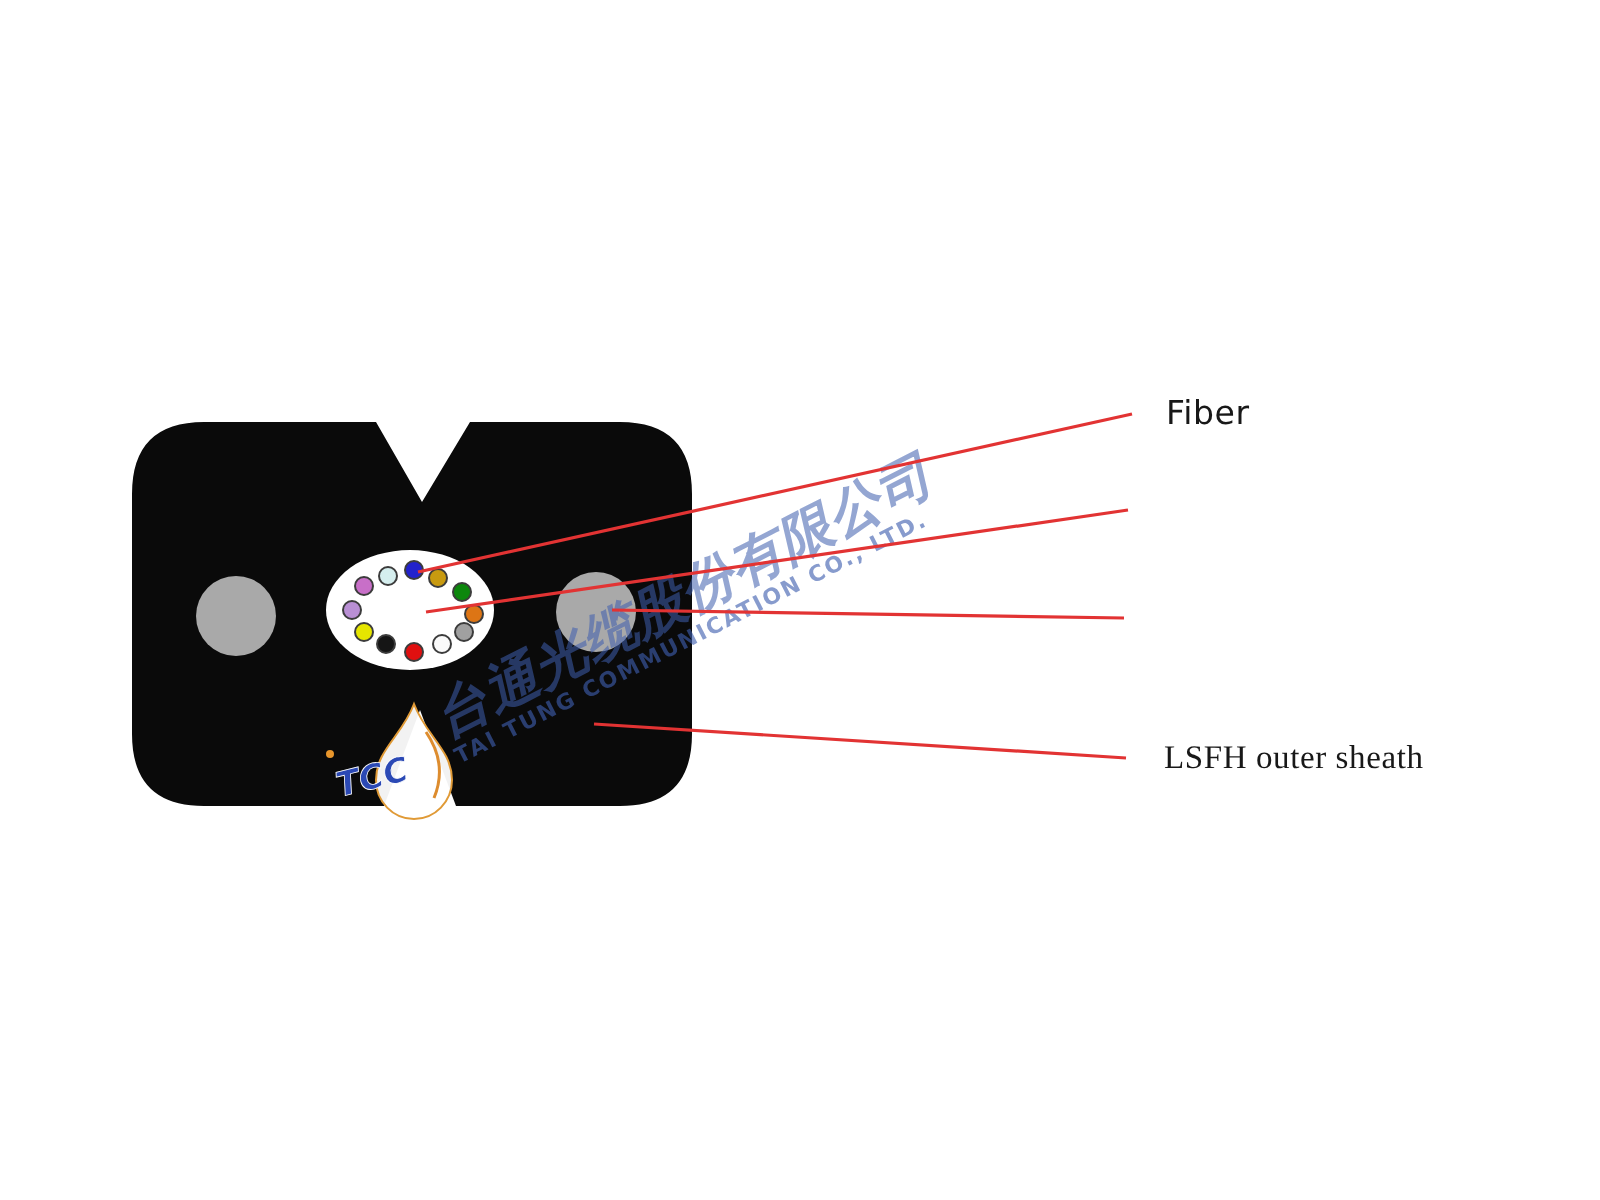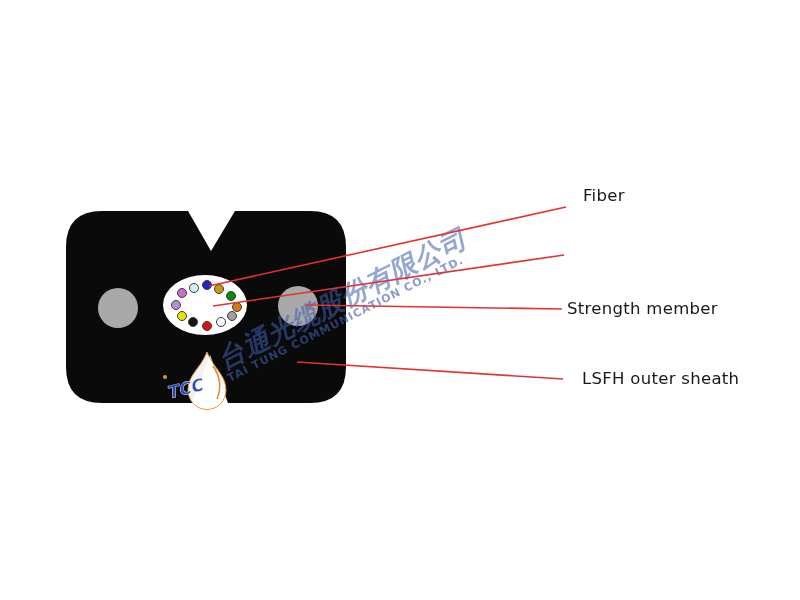--- a/index.html
+++ b/index.html
@@ -83,18 +83,17 @@
   <svg class="overlay" width="800" height="600" viewBox="0 0 800 600">
     <g id="lines-layer">
         <line x1="209" y1="286" x2="566" y2="207" stroke="#e23333" stroke-width="1.6"></line>
         <line x1="213" y1="306" x2="564" y2="255" stroke="#e23333" stroke-width="1.6"></line>
         <line x1="306" y1="305" x2="562" y2="309" stroke="#e23333" stroke-width="1.6"></line>
         <line x1="297" y1="362" x2="563" y2="379" stroke="#e23333" stroke-width="1.6"></line>
       </g>
   </svg>
 
   <div id="labels-layer">
-      <div class="callout-label" style="left: 583px; top: 186px;">Fiber</div>
-      <div class="callout-label" style="left: 567px; top: 299px;">Strength member</div>
-      <div class="callout-label" style="left: 582px; top: 369px;">LSFH outer sheath</div>
+      <div class="callout-label" style="left: 583px; top: 197px;">Fiber</div>
+      <div class="callout-label" style="left: 582px; top: 369px; font-family: Liberation Serif, serif;">LSFH outer sheath</div>
     </div>
 
 </div>
 
 </body></html>

